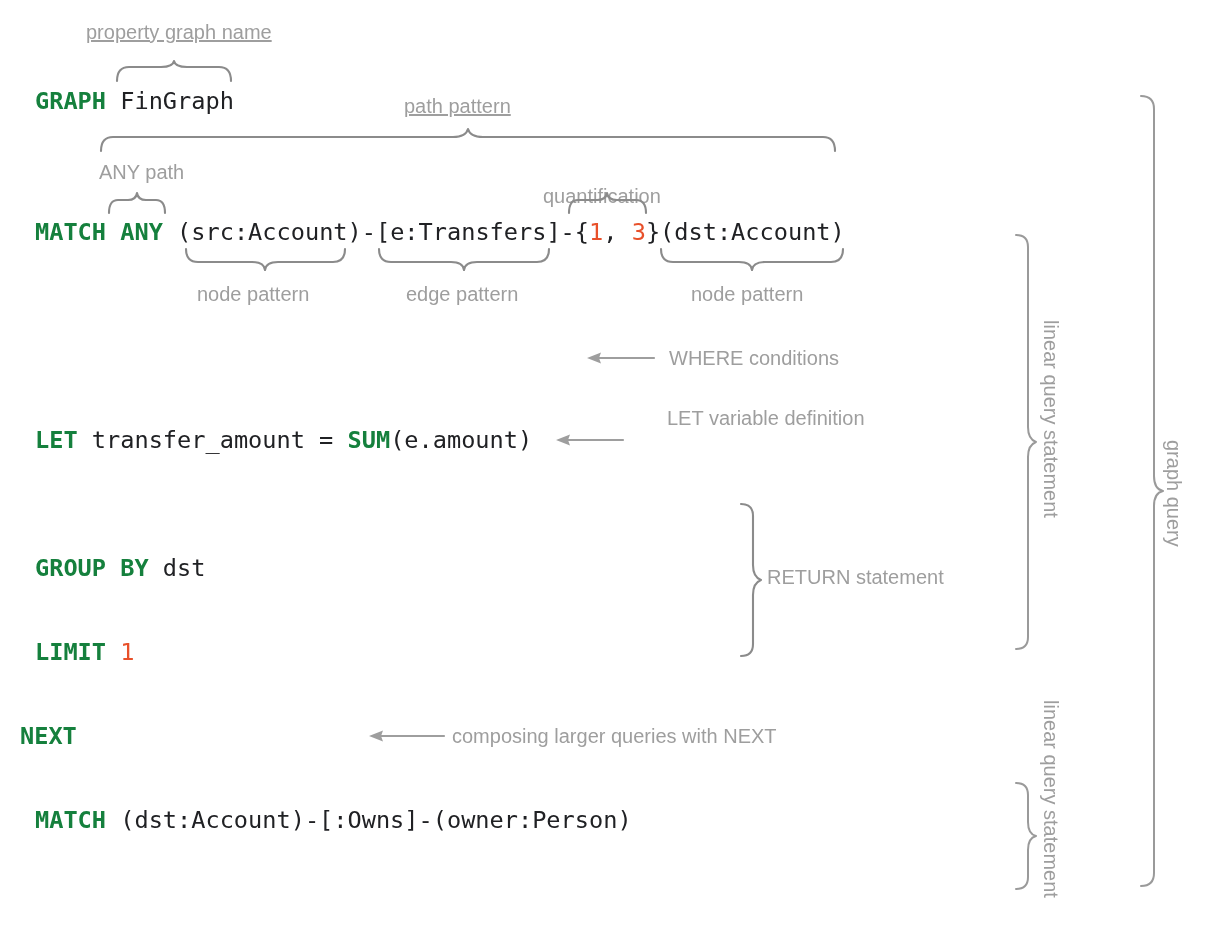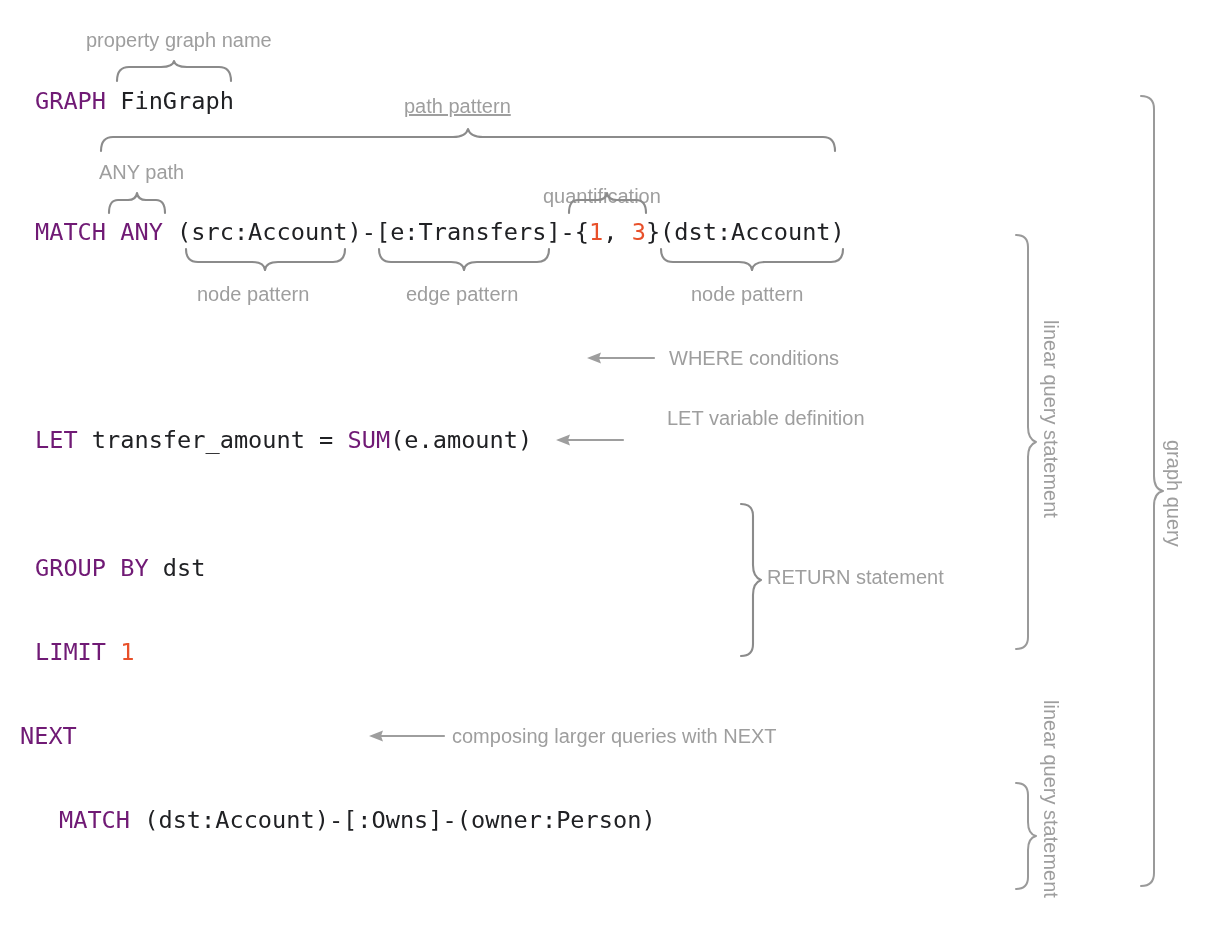--- a/index.html
+++ b/index.html
@@ -14,21 +14,21 @@
   
   .code{
     position:absolute;
     font-family:"DejaVu Sans Mono", monospace;
     font-size:23.6px;
     line-height:28px;
     letter-spacing:0px;
     color:#202124;
     white-space:pre;
   }
-  .kw{color:#701a75;}
+  .kw{color:#15803d;font-weight:bold;}
   .num{color:#e8502a;}
 
   
   .ann{
     position:absolute;
     font-family:"Liberation Sans", sans-serif;
     font-size:20px;
     color:#9e9e9e;
     white-space:nowrap;
     line-height:24px;
@@ -48,21 +48,21 @@
   .arrow{position:absolute;}
   .arrow svg{display:block;}
   .apath{stroke:#9e9e9e;stroke-width:2.2;fill:none;stroke-linecap:round;}
   .ahead{fill:#9e9e9e;}
 </style>
 </head>
 <body>
 
 <div id="stage">
 
-  <div class="ann" style="left:86px;top:28px;">property graph name</div>
+  <div class="ann" style="left:86px;top:20px;text-decoration:underline;">property graph name</div>
   <div class="brace" style="left:116px;top:60px;">
     <svg width="116" height="22" viewBox="0 0 116 22">
       <path class="bpath" d="M1,21 Q1,7 13,7 L45,7 Q57,7 58,1 Q59,7 71,7 L103,7 Q115,7 115,21"></path>
     </svg>
   </div>
 
   <div class="code" style="left:35px;top:87px;"><span class="kw">GRAPH</span><span> FinGraph</span></div>
 
   <div class="ann" style="left:404px;top:94px;text-decoration:underline;">path pattern</div>
   <div class="brace" style="left:100px;top:128px;">
@@ -137,21 +137,21 @@
 
   <div class="code" style="left:20px;top:722px;"><span class="kw">NEXT</span></div>
   <div class="arrow" style="left:368px;top:728px;">
     <svg width="78" height="16" viewBox="0 0 78 16">
       <path class="apath" d="M12,8 L76,8"></path>
       <path class="ahead" d="M1,8 L15,2.6 L13,8 L15,13.4 Z"></path>
     </svg>
   </div>
   <div class="ann" style="left:452px;top:724px;">composing larger queries with NEXT</div>
 
-  <div class="code" style="left:35px;top:806px;margin-left:24px;"><span class="kw">MATCH</span><span> (dst:Account)-[:Owns]-(owner:Person)</span></div>
+  <div class="code" style="left:35px;top:806px;"><span class="kw">MATCH</span><span> (dst:Account)-[:Owns]-(owner:Person)</span></div>
 
   <div class="brace" style="left:1013px;top:234px;">
     <svg width="24" height="416" viewBox="0 0 24 416">
       <path class="bpath-light" d="M3,1 Q15,1 15,13 L15,193 Q15,205 23,208 Q15,211 15,223 L15,403 Q15,415 3,415"></path>
     </svg>
   </div>
   <div class="ann vert" style="left:1063px;top:320px;">linear query statement</div>
 
   <div class="brace" style="left:1013px;top:782px;">
     <svg width="24" height="108" viewBox="0 0 24 108">

